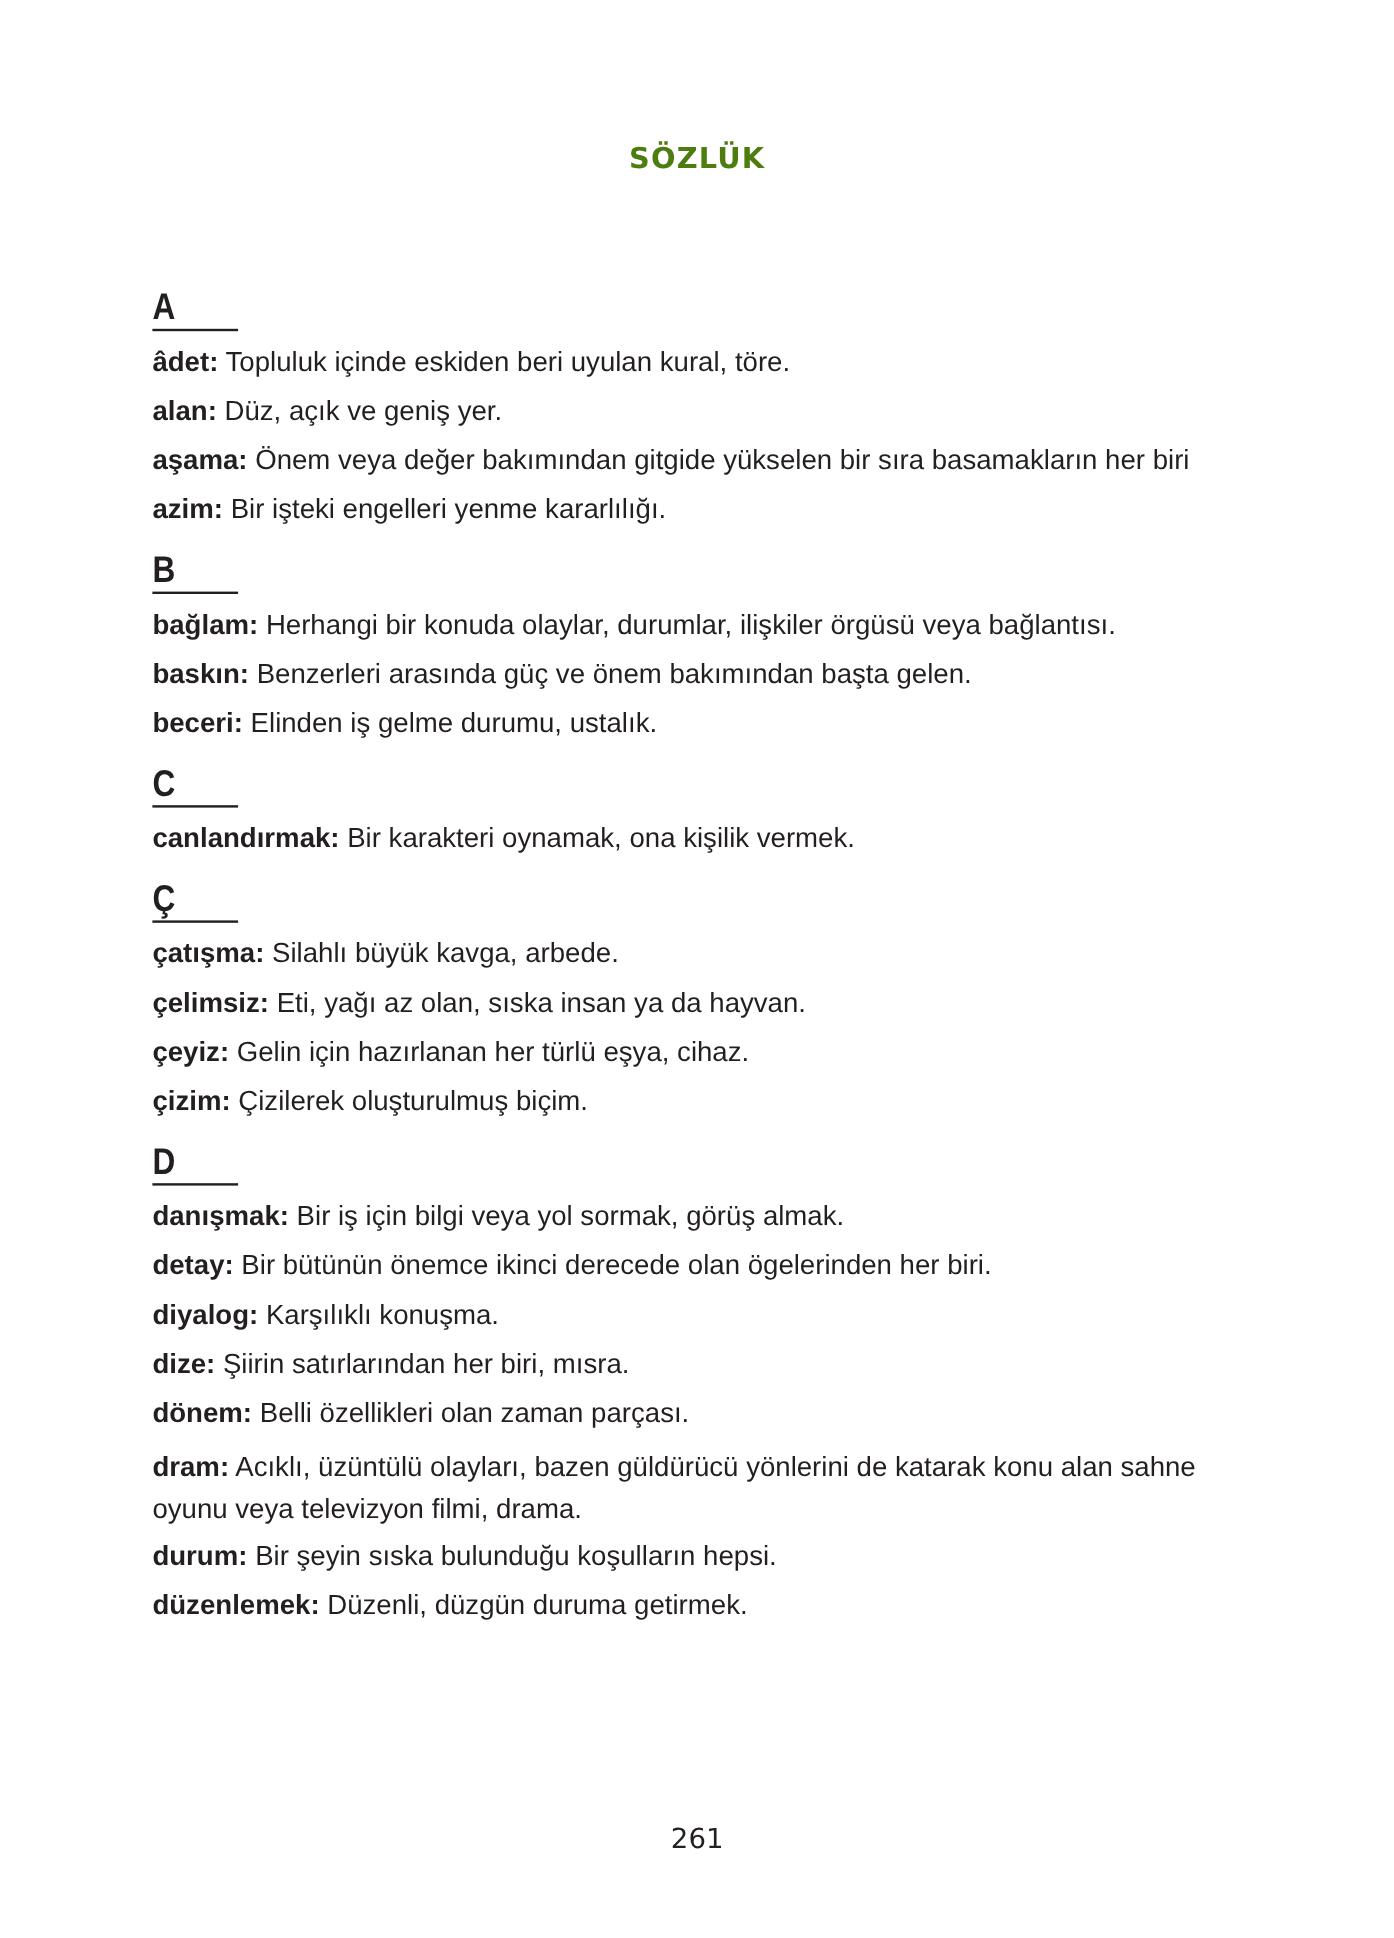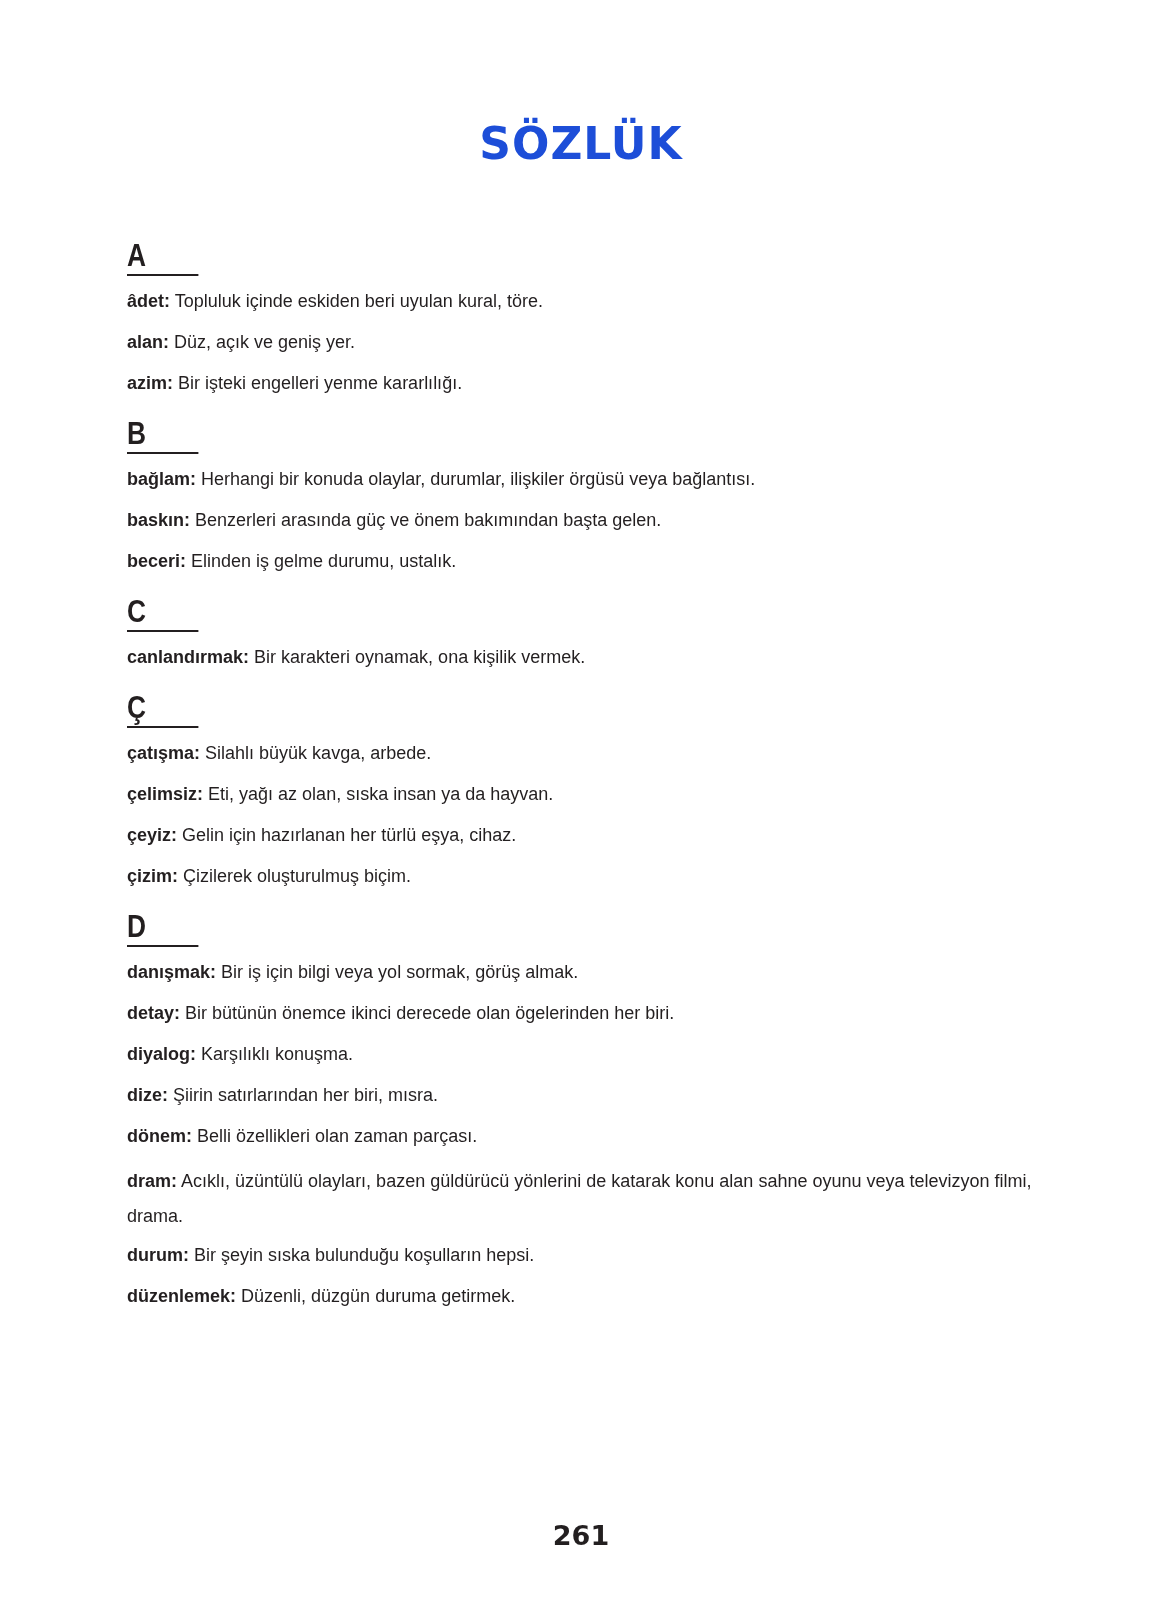--- a/index.html
+++ b/index.html
@@ -3,49 +3,50 @@
 <meta charset="utf-8">
 <style>
   html, body { margin: 0; padding: 0; background: #ffffff; }
   body {
     width: 1162px; height: 1615px; position: relative; overflow: hidden;
     font-family: "Liberation Sans", sans-serif; color: #231f20;
   }
   .title {
     position: absolute; left: 0; right: 0; top: 118px;
     text-align: center; font-family: "DejaVu Sans", sans-serif;
-    font-weight: bold; font-size: 44px; color: #1d4ed8; letter-spacing: 1px;
+    font-weight: bold; font-size: 24px; color: #4d7c0f; letter-spacing: 1px;
   }
   .content { position: absolute; left: 127px; top: 238px; width: 920px; }
   .letter {
     display: inline-block; font-family: "Liberation Sans", sans-serif;
     font-weight: bold; font-size: 31px; line-height: 36px;
     border-bottom: 2px solid #231f20; width: 84px; padding-bottom: 0;
     transform: scaleX(0.85); transform-origin: left;
   }
   .section { margin-bottom: 20px; }
   .section-head { height: 44px; margin-bottom: 6px; }
-  .entry { font-size: 18px; line-height: 26px; margin: 0 0 15px 0; }
+  .entry { font-size: 23px; line-height: 26px; margin: 0 0 15px 0; }
   .entry .term { font-weight: bold; }
   .page-num {
     position: absolute; left: 0; right: 0; top: 1520px; text-align: center;
-    font-family: "DejaVu Sans", sans-serif; font-size: 27px; color: #231f20; font-weight: bold;
+    font-family: "DejaVu Sans", sans-serif; font-size: 23px; color: #231f20;
   }
 </style>
 </head>
 <body>
 
 <div class="title">SÖZLÜK</div>
 
 <div class="content">
 
   <div class="section">
     <div class="section-head"><span class="letter">A</span></div>
     <p class="entry"><span class="term">âdet:</span> <span>Topluluk içinde eskiden beri uyulan kural, töre.</span></p>
     <p class="entry"><span class="term">alan:</span> <span>Düz, açık ve geniş yer.</span></p>
+    <p class="entry"><span class="term">aşama:</span> <span>Önem veya değer bakımından gitgide yükselen bir sıra basamakların her biri</span></p>
     <p class="entry"><span class="term">azim:</span> <span>Bir işteki engelleri yenme kararlılığı.</span></p>
   </div>
 
   <div class="section">
     <div class="section-head"><span class="letter">B</span></div>
     <p class="entry"><span class="term">bağlam:</span> <span>Herhangi bir konuda olaylar, durumlar, ilişkiler örgüsü veya bağlantısı.</span></p>
     <p class="entry"><span class="term">baskın:</span> <span>Benzerleri arasında güç ve önem bakımından başta gelen.</span></p>
     <p class="entry"><span class="term">beceri:</span> <span>Elinden iş gelme durumu, ustalık.</span></p>
   </div>
 

